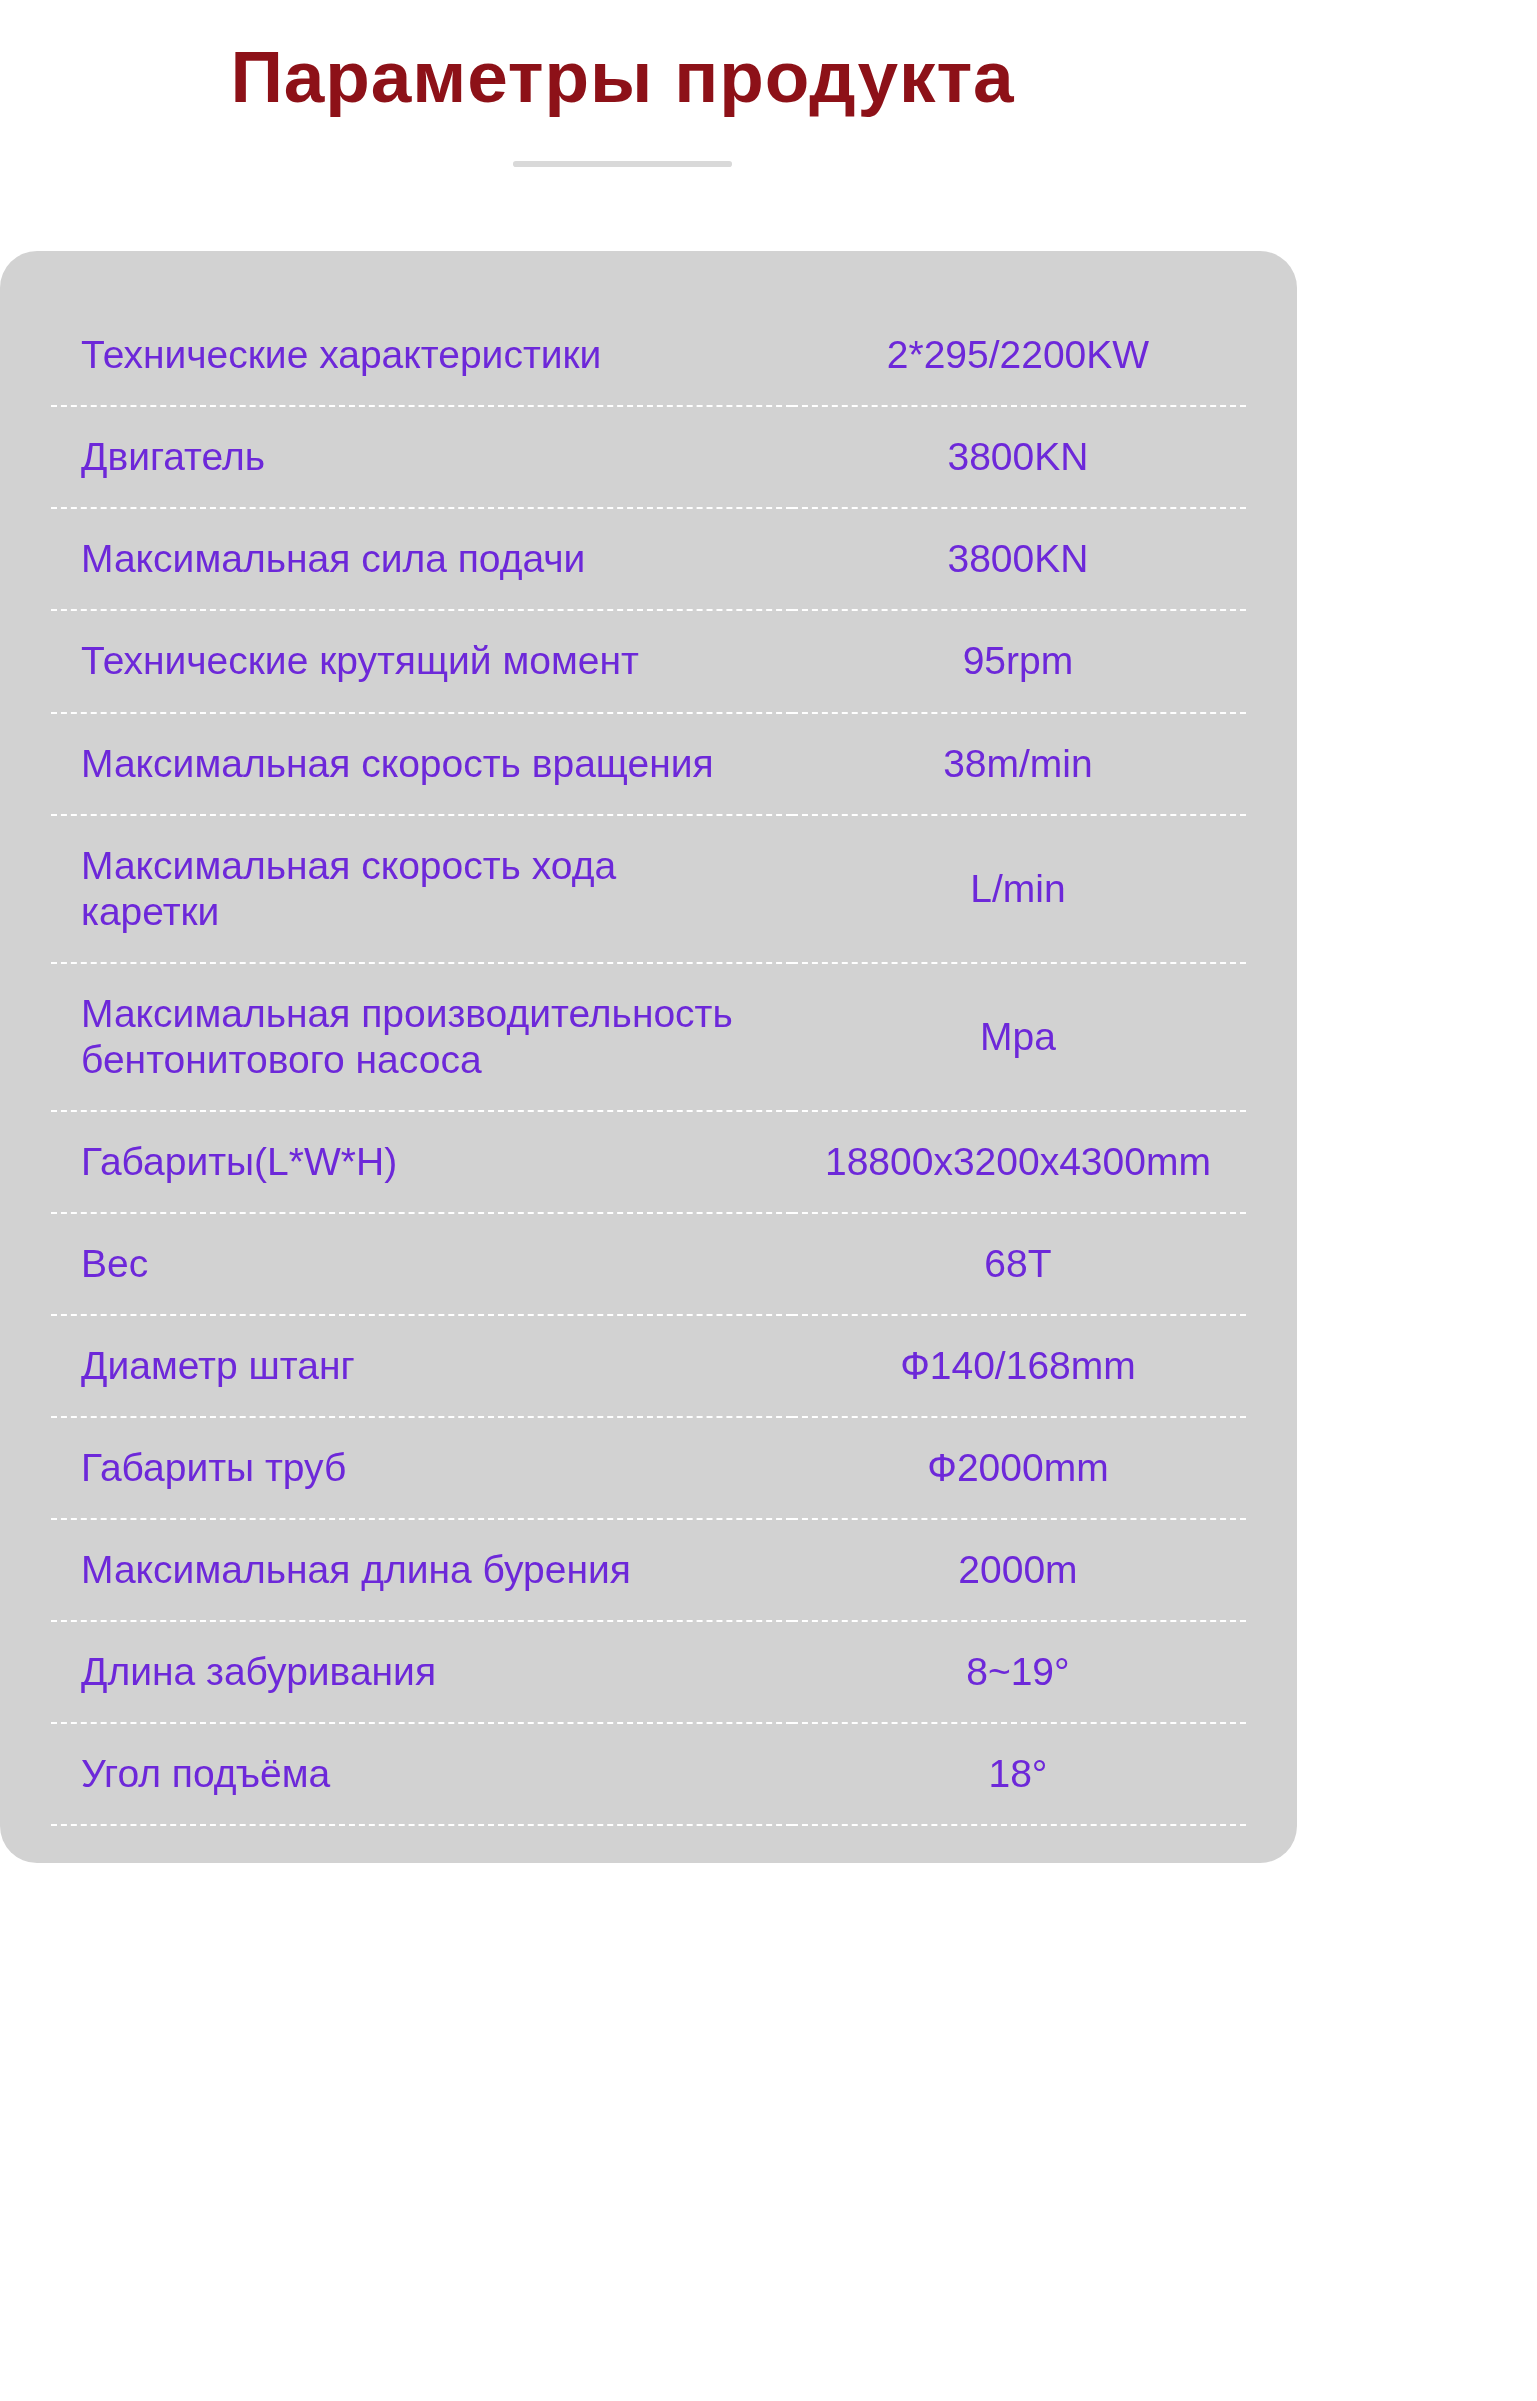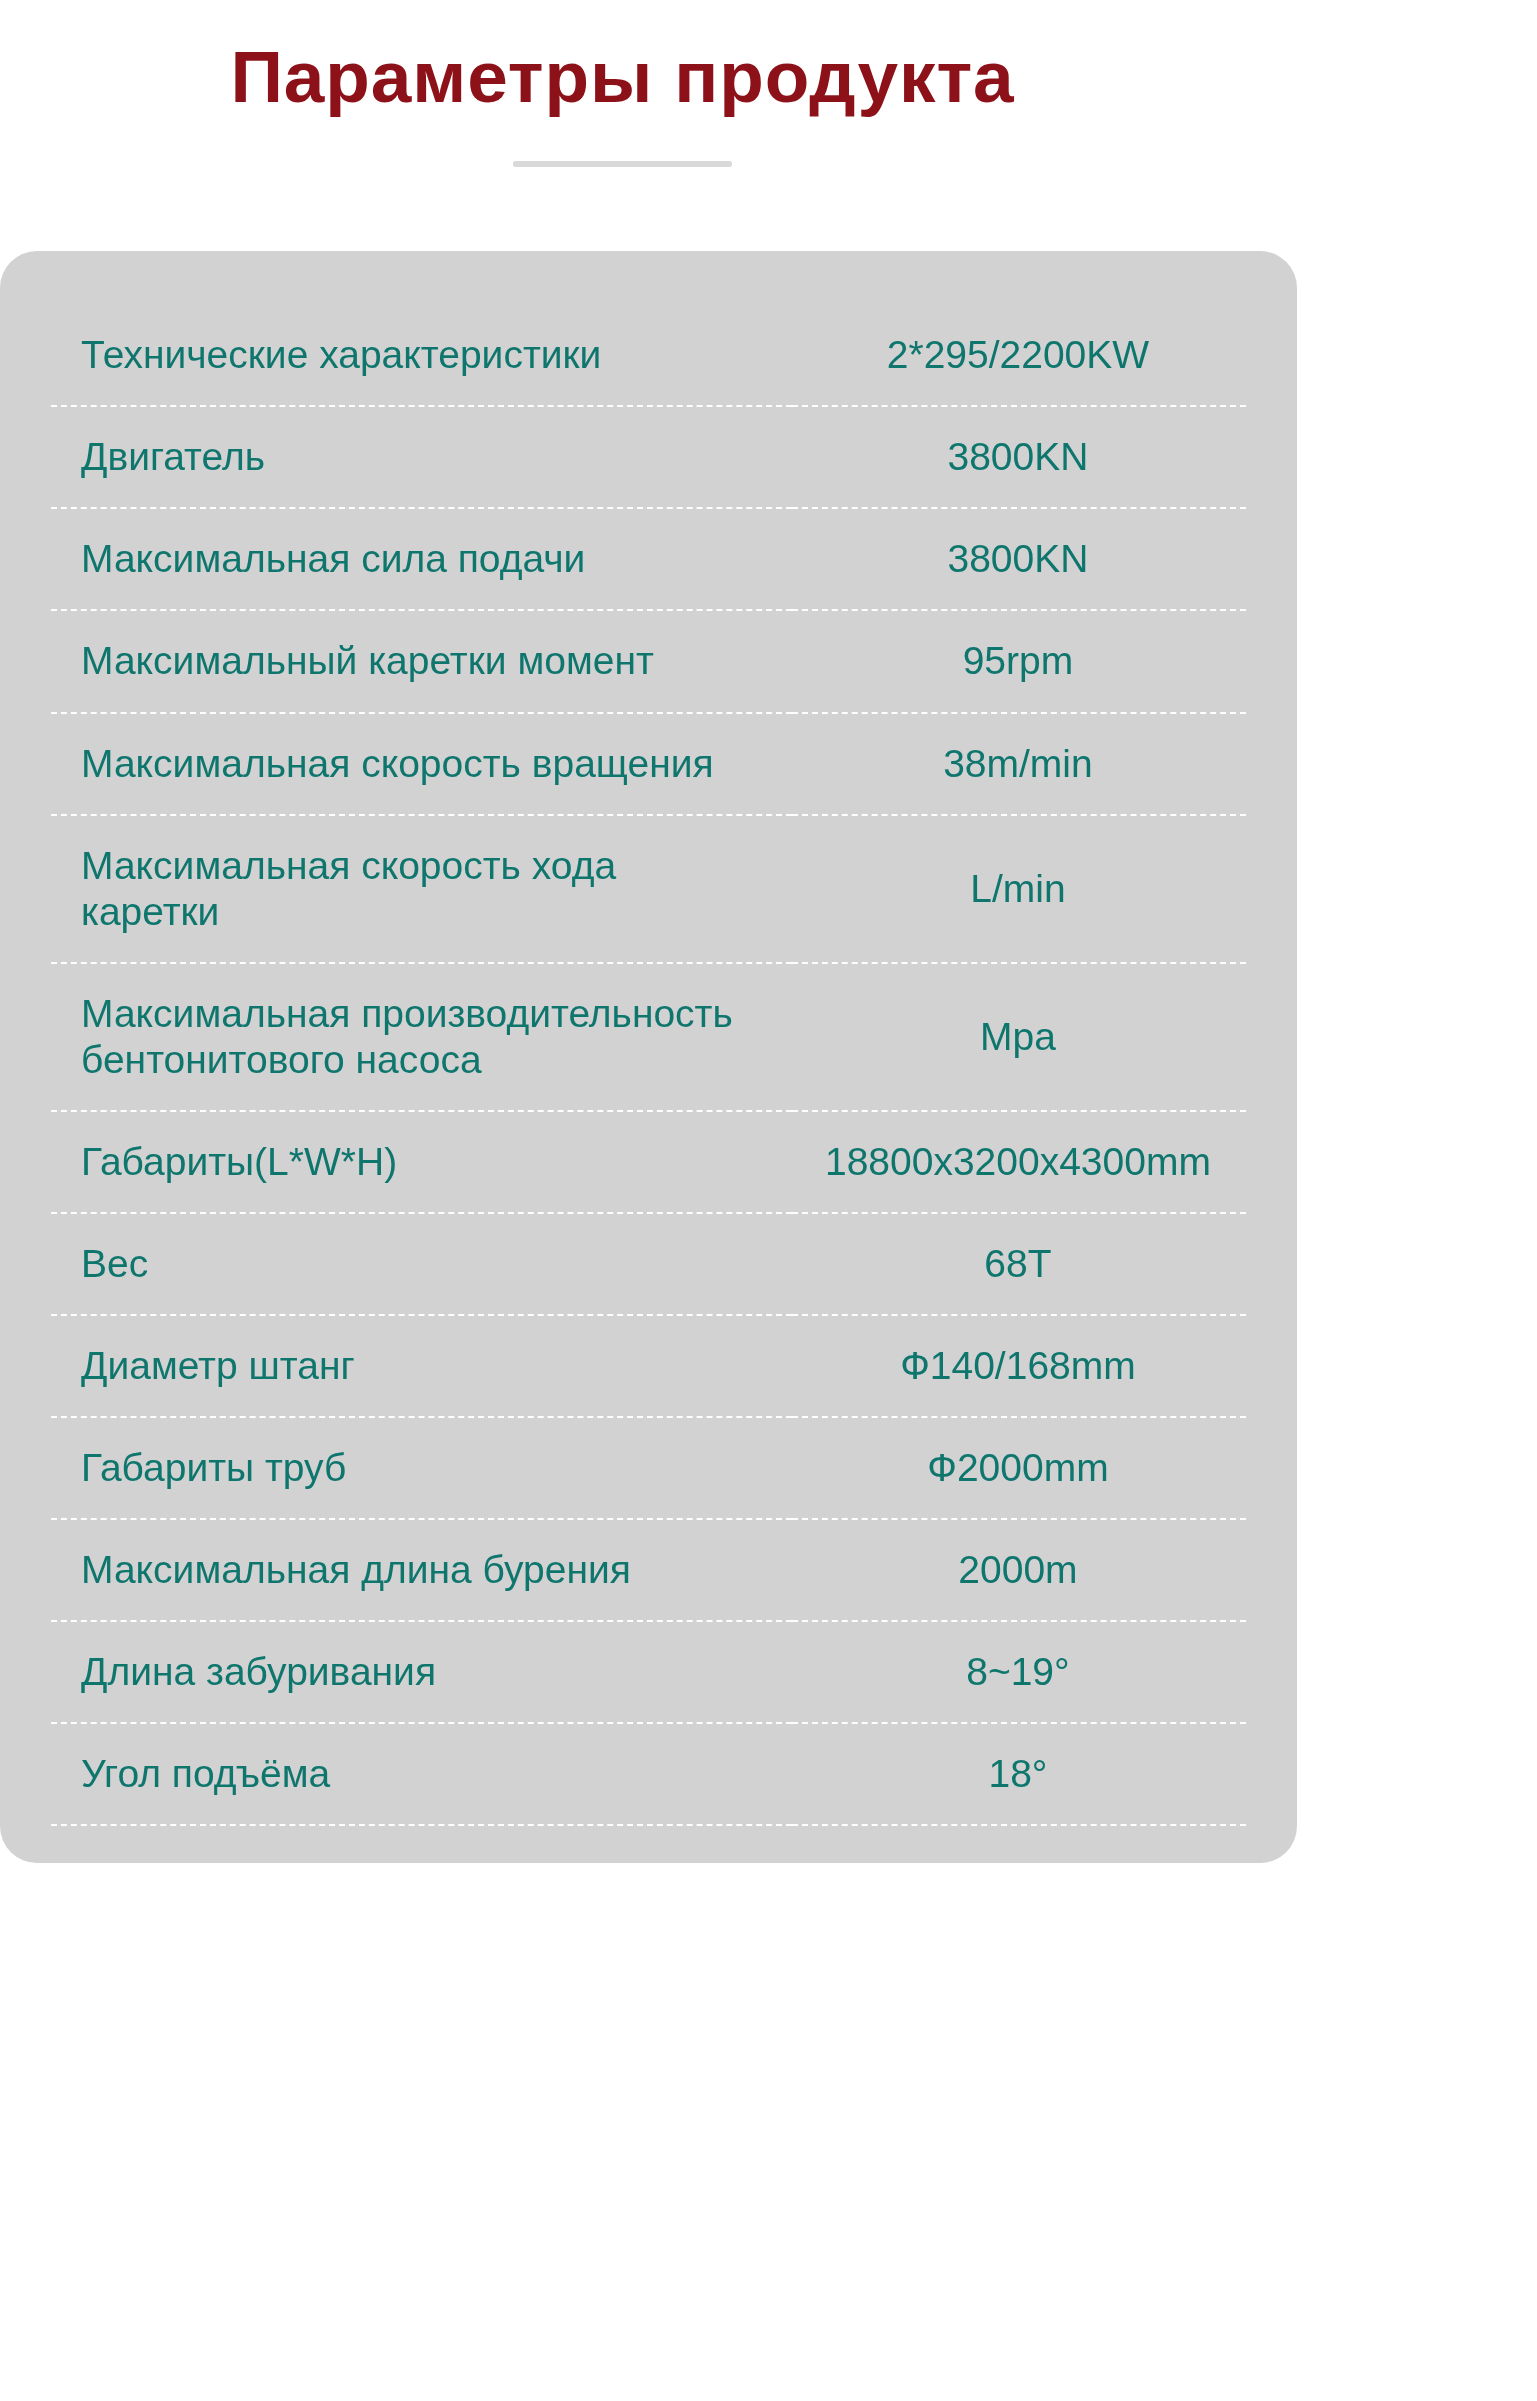--- a/index.html
+++ b/index.html
@@ -64,21 +64,21 @@
   }
 
   .spec-row:last-child {
     border-bottom: 2.8px dashed #ffffff;
   }
 
   .spec-row td {
     padding: 27px 28px 27px 28px;
     vertical-align: middle;
     font-size: 39px;
-    color: #0f766e;
+    color: #6d28d9;
     font-weight: 400;
     line-height: 1.18;
   }
 
   td.spec-label {
     text-align: left;
     width: 62%;
     padding-left: 30px;
   }
 
@@ -108,21 +108,21 @@
           </tr>
           <tr class="spec-row">
             <td class="spec-label">Двигатель</td>
             <td class="spec-value">3800KN</td>
           </tr>
           <tr class="spec-row">
             <td class="spec-label">Максимальная сила подачи</td>
             <td class="spec-value">3800KN</td>
           </tr>
           <tr class="spec-row">
-            <td class="spec-label">Максимальный каретки момент</td>
+            <td class="spec-label">Технические крутящий момент</td>
             <td class="spec-value">95rpm</td>
           </tr>
           <tr class="spec-row">
             <td class="spec-label">Максимальная скорость  вращения</td>
             <td class="spec-value">38m/min</td>
           </tr>
           <tr class="spec-row">
             <td class="spec-label">Максимальная скорость хода каретки</td>
             <td class="spec-value">L/min</td>
           </tr>

